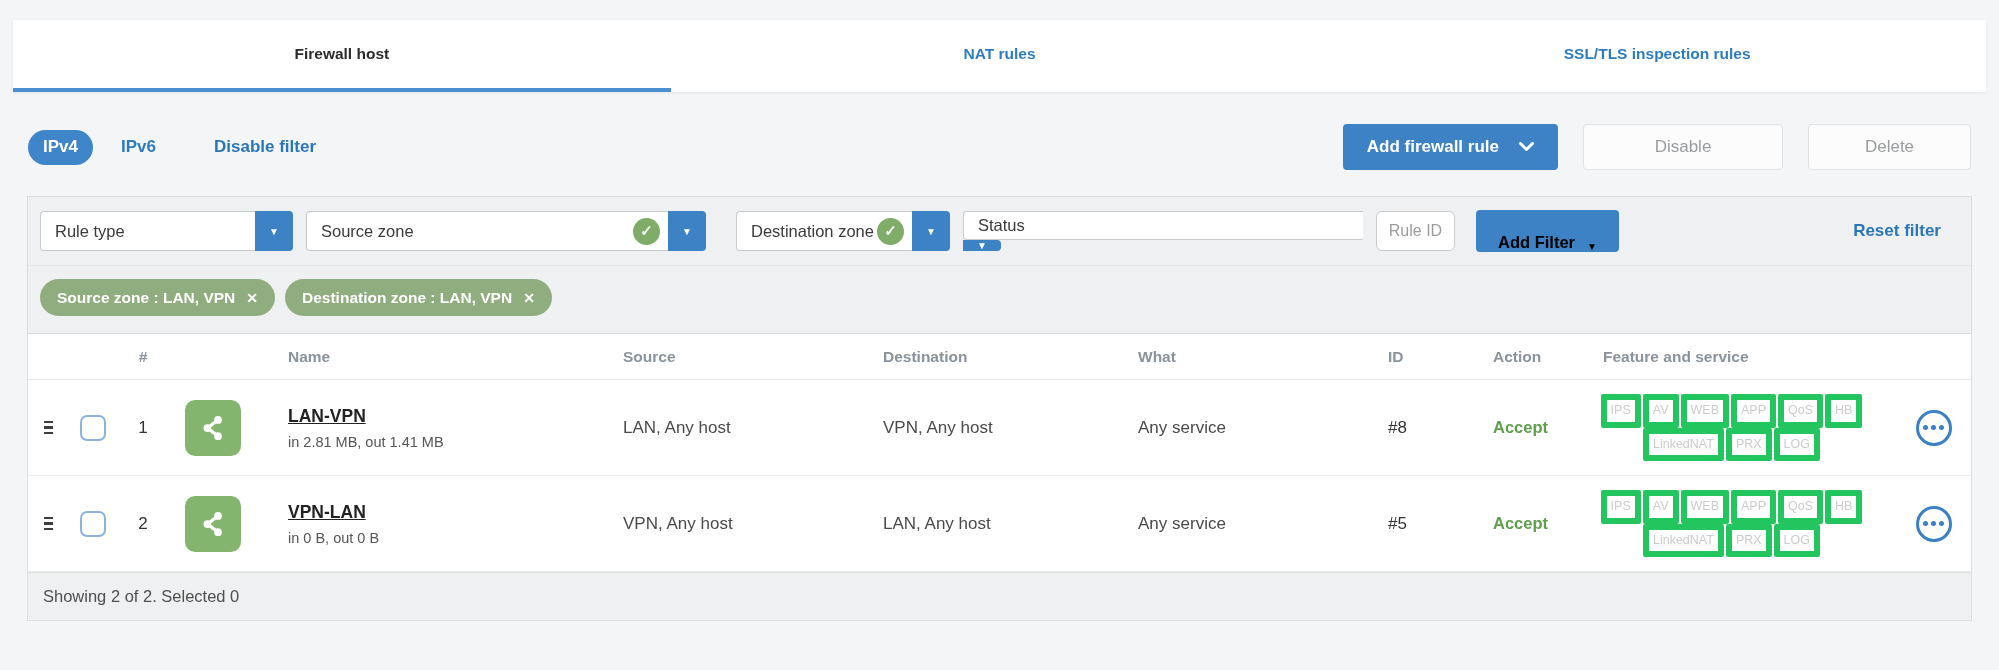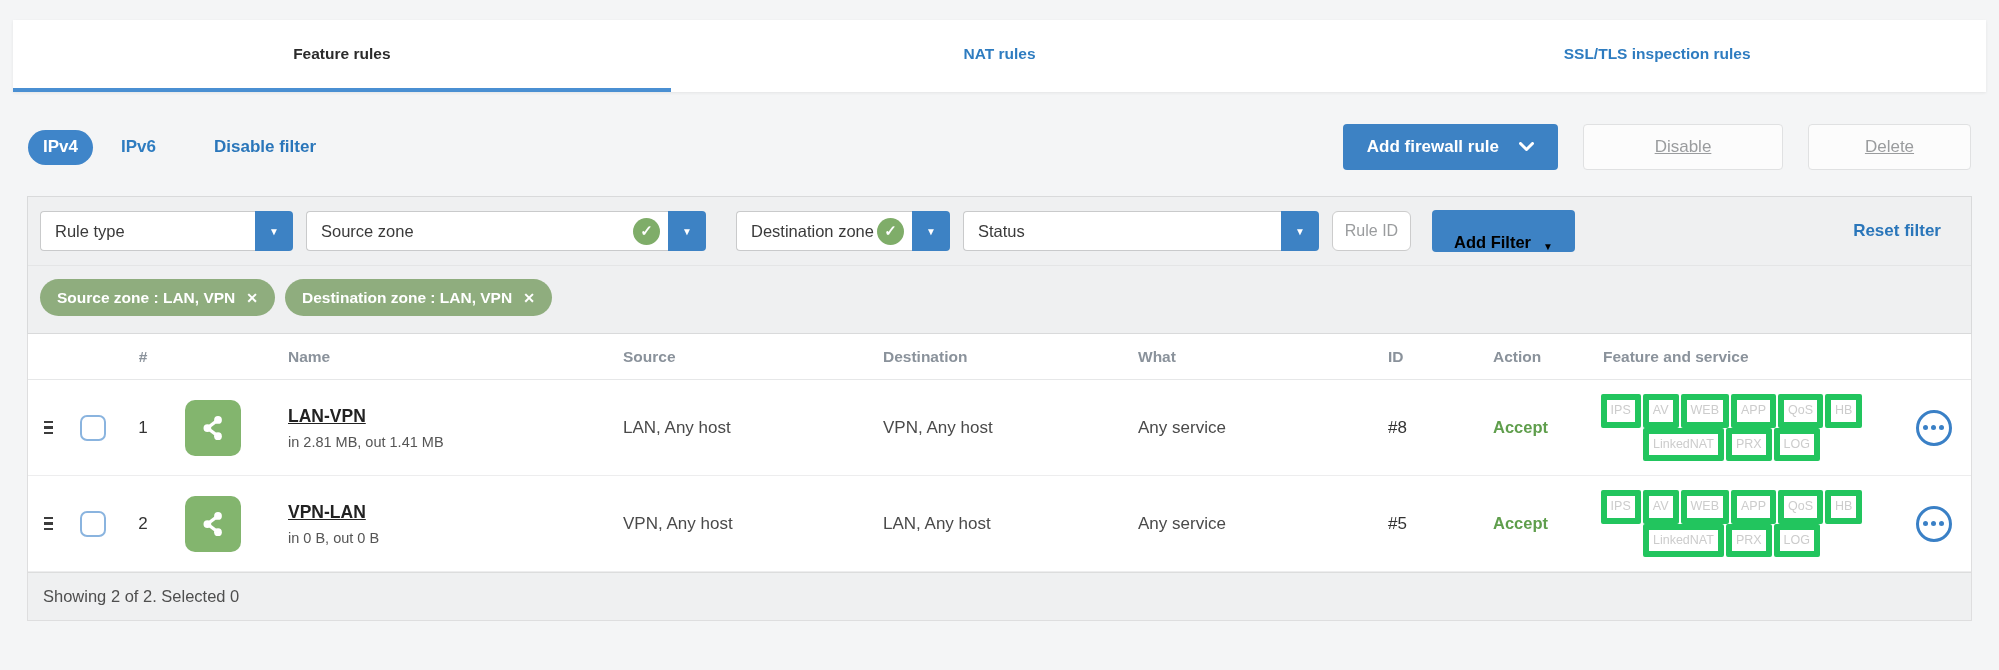--- a/index.html
+++ b/index.html
@@ -71,21 +71,20 @@
   }
   .btn-secondary {
     background: #fcfcfc;
     border: 1px solid #e0e1e2;
     color: #9a9c9e;
     font-family: inherit;
     font-size: 17px;
     height: 46px;
     border-radius: 4px;
     cursor: pointer;
-    text-decoration: underline;
   }
   .btn-disable { width: 200px; }
   .btn-delete { width: 163px; }
 
   
   .filter-panel {
     margin: 0 27px;
     background: #eff0f1;
     border: 1px solid #d9dadb;
   }
@@ -123,21 +122,21 @@
     width: 38px;
     background: #3d82c4;
     border-radius: 0 4px 4px 0;
     display: flex; align-items: center; justify-content: center;
     color: #fff;
     font-size: 10px;
   }
   .dd-ruletype { width: 253px; }
   .dd-sourcezone { width: 400px; }
   .dd-destzone { width: 231px; padding-left: 17px; }
-  .dd-status { width: 356px; }
+  .dd-status { width: 400px; flex-direction: column; }
   .rule-id-input {
     width: 79px; height: 40px;
     border: 1px solid #ccc;
     border-radius: 6px;
     background: #fff;
     font-family: inherit;
     font-size: 16px;
     color: #555;
     text-align: center;
     outline: none;
@@ -245,21 +244,21 @@
     padding-left: 15px;
     font-size: 16.5px;
     color: #4f4f4f;
   }
 </style>
 </head>
 <body>
 
 <div class="tabbar">
   <div class="tab active">
-    <span>Feature rules</span>
+    <span>Firewall host</span>
   </div>
   <div class="tab">
     <span>NAT rules</span>
   </div>
   <div class="tab">
     <span>SSL/TLS inspection rules</span>
   </div>
 </div>
 
 <div class="toolbar">

